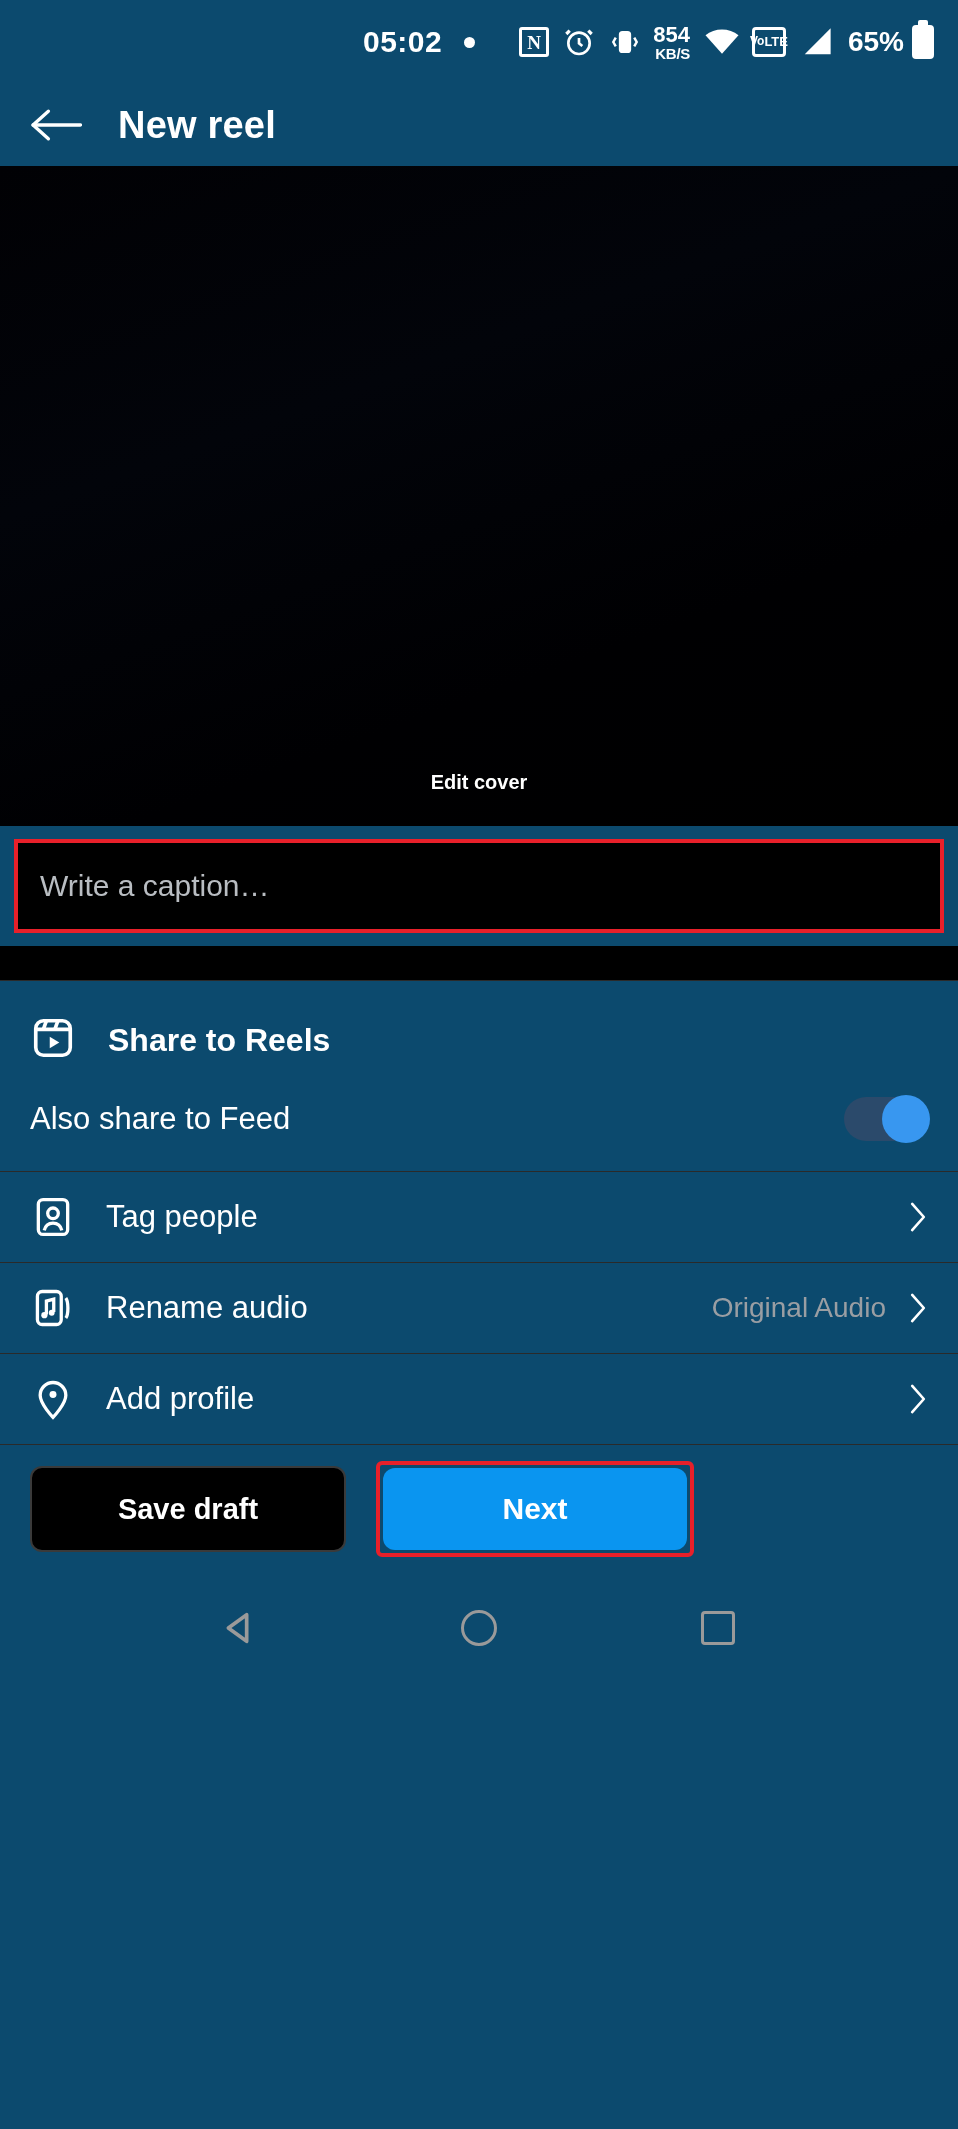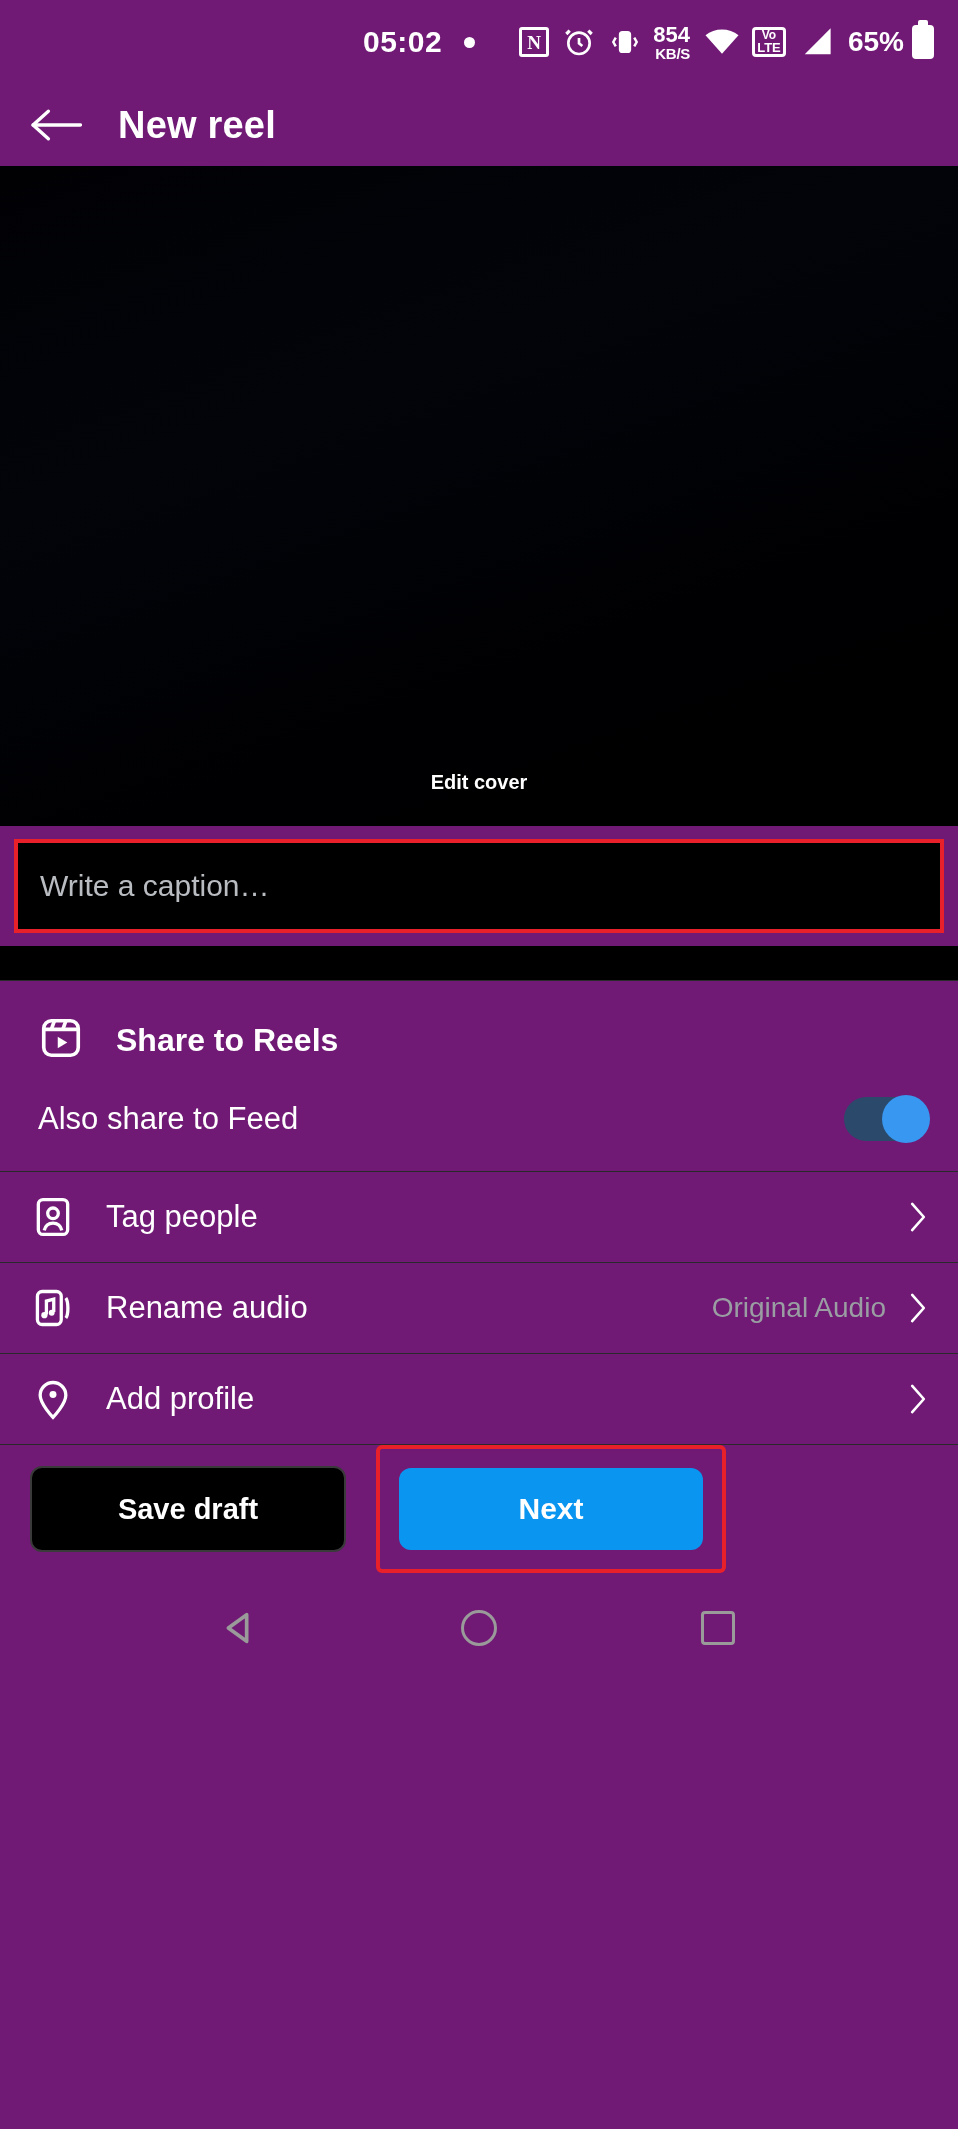--- a/index.html
+++ b/index.html
@@ -4,42 +4,42 @@
 <style>
   * { margin:0; padding:0; box-sizing:border-box; }
   html, body { background:#000; }
   body {
     width:958px; height:2129px;
     font-family:"Liberation Sans", sans-serif;
     color:#fff;
     overflow:hidden;
     position:relative;
   }
-  .phone { width:958px; height:2129px; background:#701a75; display:flex; flex-direction:column; position:relative; }
+  .phone { width:958px; height:2129px; background:#0c4a6e; display:flex; flex-direction:column; position:relative; }
 
   
   .statusbar {
     height:84px; flex:0 0 84px;
     display:flex; align-items:center; justify-content:flex-end;
     padding-right:24px; gap:0;
   }
   .sb-time { font-size:30px; font-weight:700; letter-spacing:.5px; margin-right:22px; }
   .sb-dot { width:11px; height:11px; border-radius:50%; background:#fff; margin-right:30px; }
   .sb-ico { margin-left:14px; display:flex; align-items:center; justify-content:center; }
   .nfc-box {
     width:30px; height:30px; border:3px solid #fff; border-radius:3px;
     display:flex; align-items:center; justify-content:center;
     font-size:19px; font-weight:700; line-height:1; font-family:"Liberation Serif", serif;
   }
   .speed { display:flex; flex-direction:column; align-items:flex-end; line-height:1; margin-left:12px; }
   .speed .v { font-size:22px; font-weight:700; }
   .speed .u { font-size:15px; font-weight:700; letter-spacing:-.3px; }
   .volte-box {
     width:34px; height:30px; border:3px solid #fff; border-radius:4px;
-    display:flex; flex-direction:column; align-items:center; justify-content:center;
+    display:flex; align-items:center; justify-content:center;
     line-height:.95; font-weight:700; margin-left:12px;
   }
   .volte-box .a { font-size:12px; }
   .volte-box .b { font-size:13px; }
   .sb-batt-pct { font-size:28px; font-weight:700; margin-left:14px; margin-right:8px; }
   .battery { width:22px; height:34px; border:3px solid #fff; border-radius:4px; position:relative; background:#fff; }
   .battery::before { content:""; position:absolute; top:-8px; left:50%; transform:translateX(-50%); width:10px; height:5px; background:#fff; border-radius:2px 2px 0 0; }
 
   
   .header { height:82px; flex:0 0 82px; display:flex; align-items:center; padding-left:30px; }
@@ -61,21 +61,21 @@
   .caption-box {
     flex:1; border:4px solid #e8202a; background:#000;
     display:flex; align-items:center; padding-left:22px;
   }
   .caption-ph { font-size:30px; color:#b9bdc2; }
 
   .gap-black { flex:0 0 34px; background:#000; }
   .divider { height:1px; background:#2a2a2a; }
 
   
-  .section { padding:0 30px;margin-left:8px; }
+  .section { padding:0 30px; }
   .reels-head { display:flex; align-items:center; padding-top:34px; }
   .reels-title { font-size:32px; font-weight:700; margin-left:32px; }
   .reels-desc { font-size:26px; color:#a8acb1; line-height:1.28; margin-top:26px; }
   .feed-row {
     display:flex; align-items:center; justify-content:space-between;
     padding:32px 0 30px 0;
   }
   .feed-label { font-size:31px; color:#fff; }
   .toggle { width:84px; height:44px; border-radius:22px; background:#2b4a6b; position:relative; }
   .toggle .knob { position:absolute; top:-2px; right:-2px; width:48px; height:48px; border-radius:50%; background:#3897f0; }
@@ -87,21 +87,21 @@
   .row-value { font-size:28px; color:#9a9ea3; margin-right:22px; }
   .chev { width:20px; height:34px; flex:0 0 20px; display:flex; align-items:center; justify-content:center; }
 
   
   .btnbar { flex:0 0 128px; display:flex; align-items:center; gap:0; padding:0 30px; }
   .btn-draft {
     width:316px; height:86px; border:2px solid #3a3a3a; border-radius:12px;
     background:#000; color:#fff; font-size:29px; font-weight:700;
     display:flex; align-items:center; justify-content:center;
   }
-  .next-hl { margin-left:30px; border:4px solid #e8202a; border-radius:6px; padding:19px; }
+  .next-hl { margin-left:30px; border:4px solid #e8202a; border-radius:6px; padding:3px; }
   .btn-next {
     width:304px; height:82px; border-radius:12px; background:#0a95f0;
     color:#fff; font-size:30px; font-weight:700;
     display:flex; align-items:center; justify-content:center;
   }
 
   
   .navbar { flex:0 0 110px; display:flex; align-items:center; justify-content:space-around; padding:0 120px; }
   .nav-item { width:64px; height:64px; display:flex; align-items:center; justify-content:center; }
   .nav-sq { width:34px; height:34px; border:3px solid #9a9a9a; border-radius:4px; }

